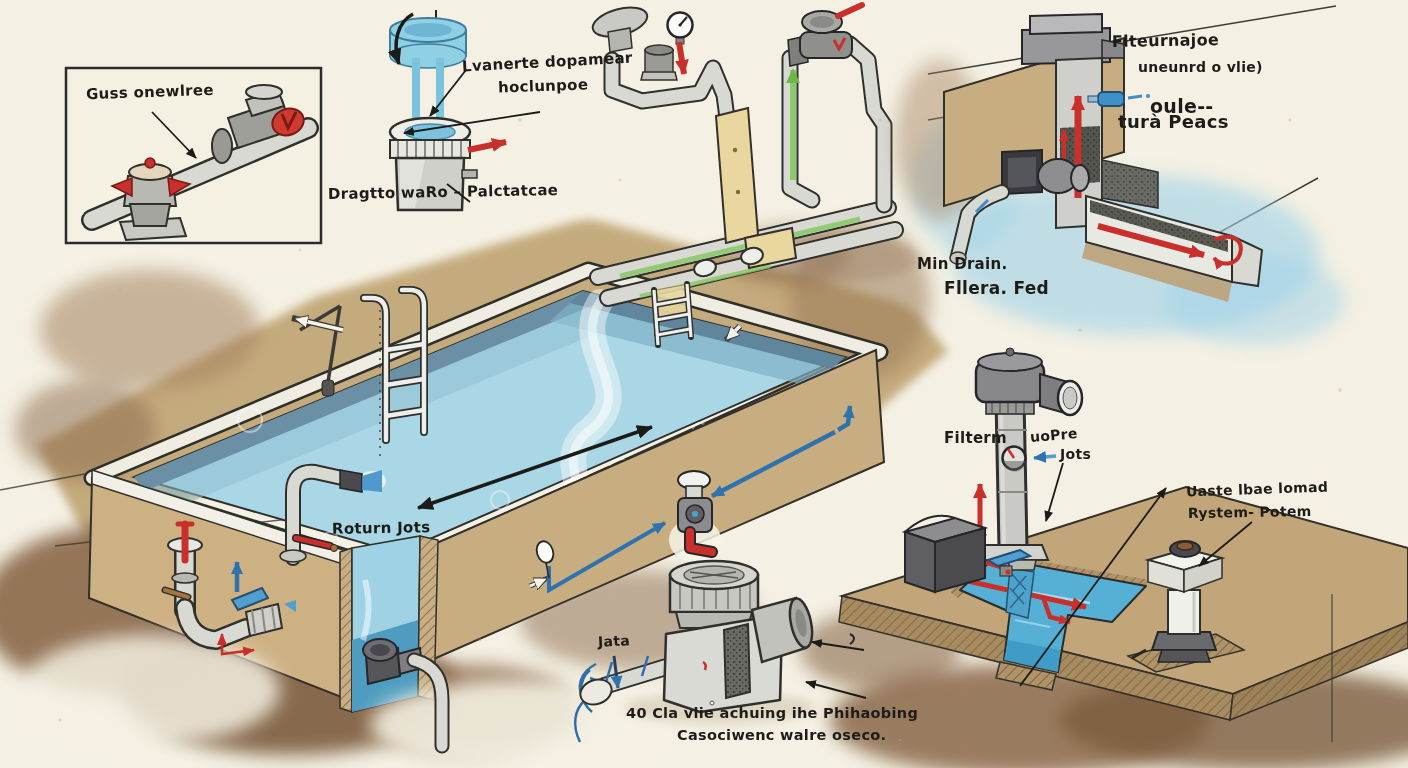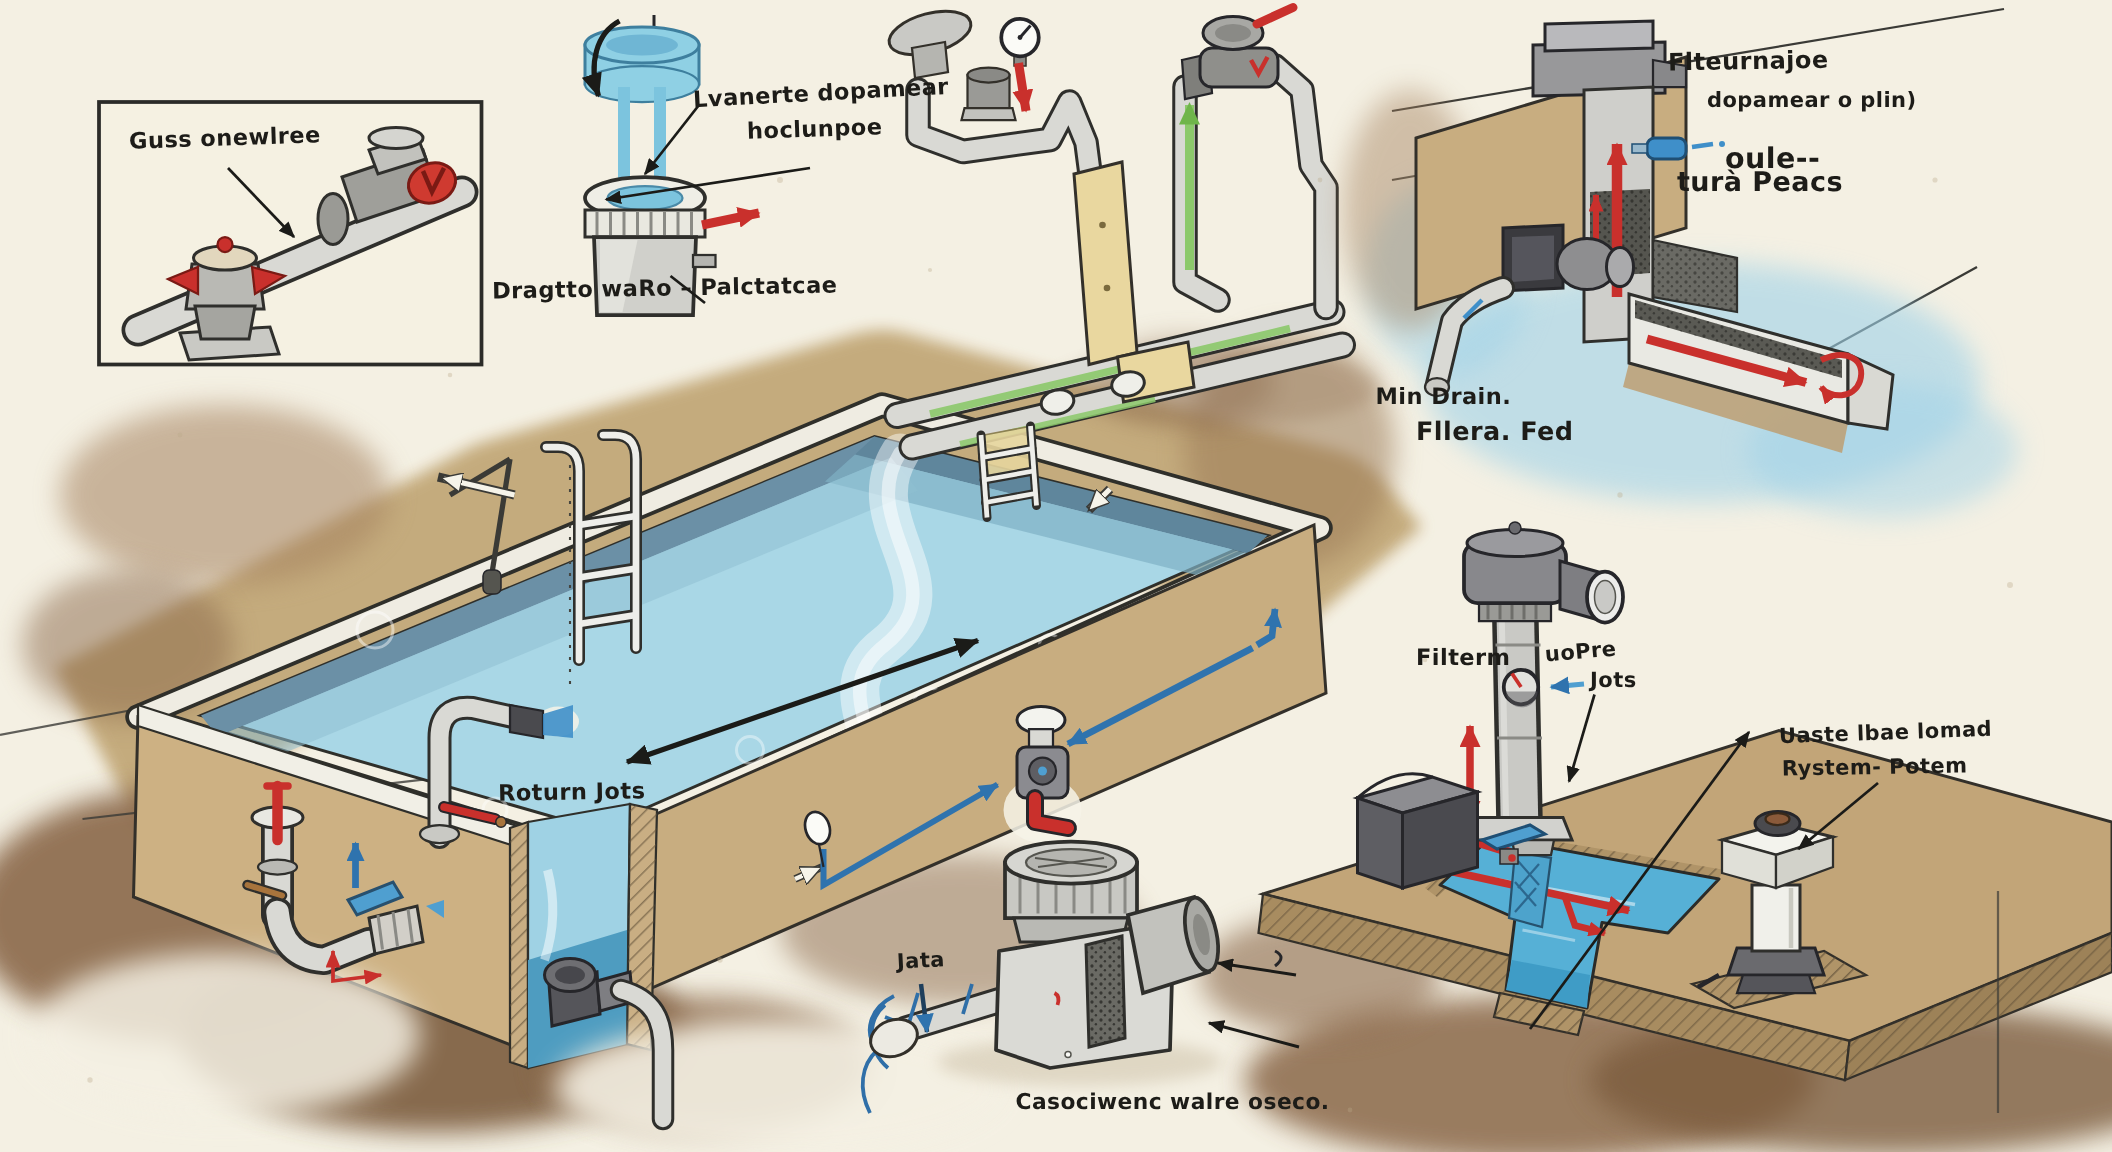--- a/index.html
+++ b/index.html
@@ -497,26 +497,27 @@
         <circle cx="900" cy="740" r="1.6"></circle>
         <circle cx="60" cy="720" r="1.8"></circle>
 </g>
 </svg>
 
 <div class="hand" style="left:86px;top:84px;font-size:15px;transform:rotate(-2deg)">Guss onewlree</div>
 <div class="hand" style="left:462px;top:54px;font-size:15px;transform:rotate(-3deg)">Lvanerte dopamear</div>
 <div class="hand" style="left:498px;top:78px;font-size:15px;transform:rotate(-2deg)">hoclunpoe</div>
 <div class="hand" style="left:328px;top:184px;font-size:15px;transform:rotate(-1deg)">Dragtto waRo – Palctatcae</div>
 <div class="hand" style="left:1112px;top:32px;font-size:16px;transform:rotate(-1deg)">Flteurnajoe</div>
-<div class="hand" style="left:1138px;top:60px;font-size:14px">dopamear o plin)</div>
+<div class="hand" style="left:1138px;top:60px;font-size:14px">uneunrd o vlie)</div>
 <div class="hand" style="left:1150px;top:96px;font-size:19px">oule--</div>
 <div class="hand" style="left:1118px;top:112px;font-size:18px">turà Peacs</div>
 <div class="hand" style="left:917px;top:256px;font-size:15px">Min Drain.</div>
 <div class="hand" style="left:944px;top:279px;font-size:17px">Fllera. Fed</div>
 <div class="hand" style="left:332px;top:520px;font-size:15px;transform:rotate(-1deg)">Roturn Jots</div>
 <div class="hand" style="left:598px;top:634px;font-size:14px;transform:rotate(-3deg)">Jata</div>
+<div class="hand" style="left:626px;top:706px;font-size:14.5px">40 Cla vlie achuing ihe Phihaobing</div>
 <div class="hand" style="left:677px;top:728px;font-size:14.5px">Casociwenc walre oseco.</div>
 <div class="hand" style="left:944px;top:430px;font-size:15px;">Filterm</div>
 <div class="hand" style="left:1030px;top:428px;font-size:14px;transform:rotate(-5deg)">uoPre</div>
 <div class="hand" style="left:1060px;top:447px;font-size:14px">Jots</div>
 <div class="hand" style="left:1186px;top:482px;font-size:14px;transform:rotate(-2deg)">Uaste lbae lomad</div>
 <div class="hand" style="left:1188px;top:505px;font-size:14px;transform:rotate(-1deg)">Rystem- Potem</div>
 </div>
 
 </body></html>

